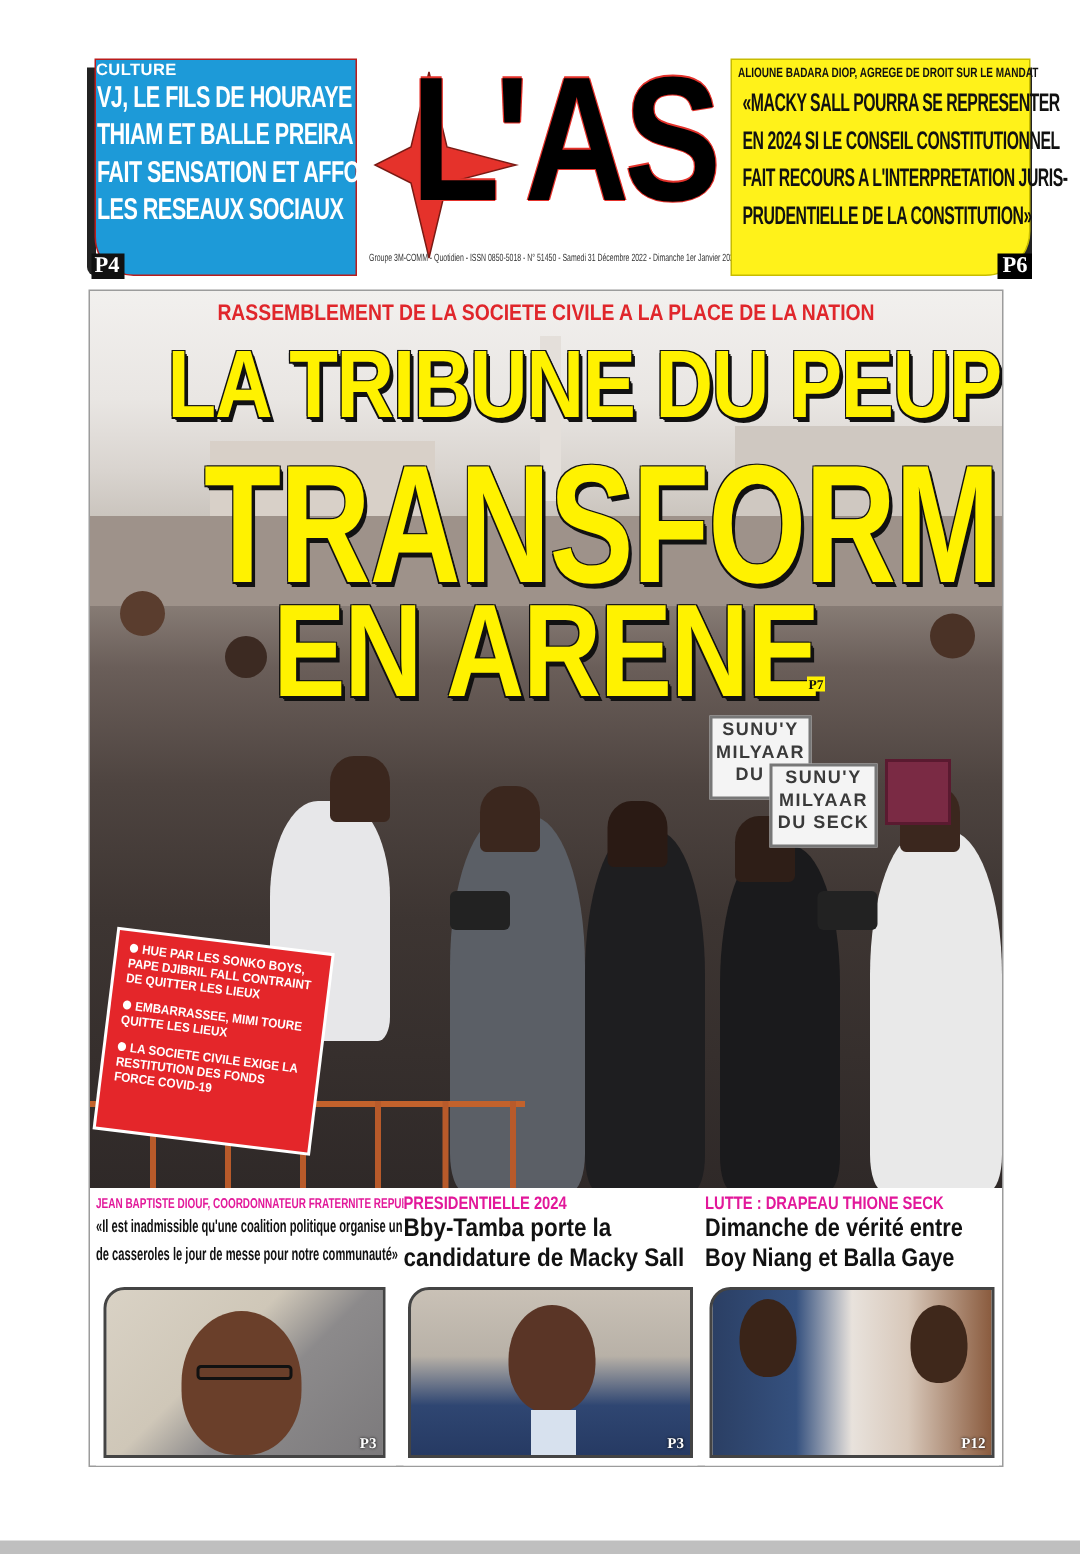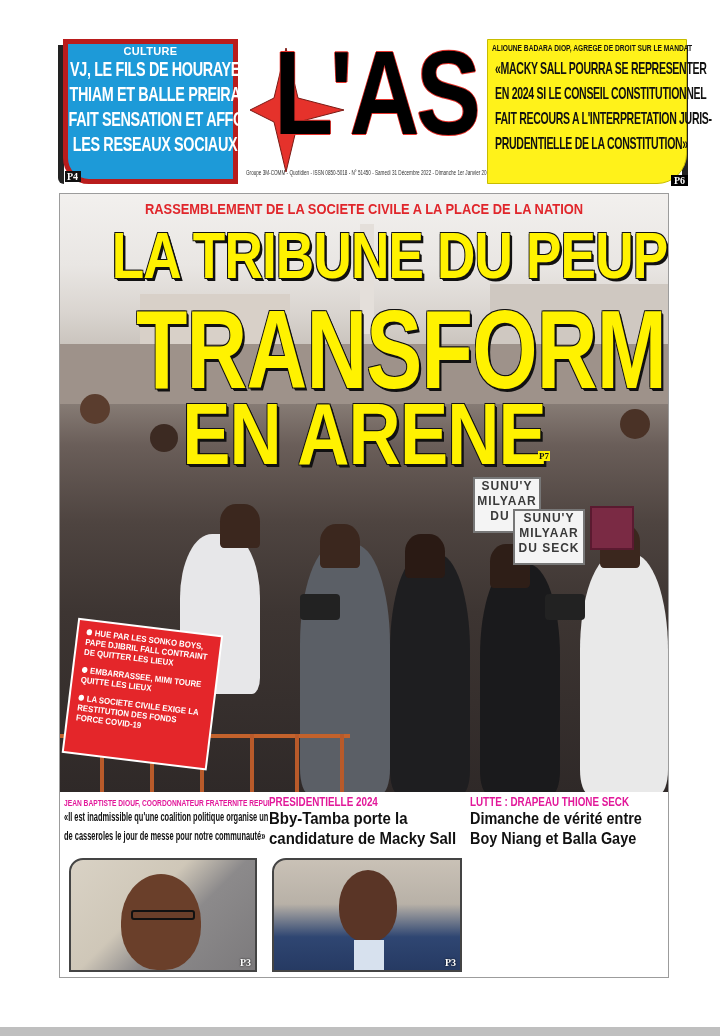--- a/index.html
+++ b/index.html
@@ -5,30 +5,30 @@
   html, body { margin:0; padding:0; }
   body {
     width:720px; height:1036px; background:#ffffff; position:relative; overflow:hidden;
     font-family:"Liberation Sans", sans-serif;
   }
   .bottom-bar { position:absolute; left:0; top:1027px; width:720px; height:9px; background:#bfbfbf; }
 
   
   .teaser-left {
     position:absolute; left:63px; top:39px; width:175px; height:145px;
-    background:#1d9ad8; border-bottom-left-radius:26px; border:5px solid #b91c1c;
-    box-sizing:border-box; text-align:center; color:#fff;
+    background:#1d9ad8; border-bottom-left-radius:26px; border:1px solid #b91c1c;
+    box-sizing:border-box; text-align:left; color:#fff;
   }
   .teaser-left .kicker { font-weight:bold; font-size:11px; margin-top:1px; letter-spacing:0.3px; }
   .teaser-left .title {
     font-family:"Liberation Sans", sans-serif; font-weight:bold; font-size:20px; line-height:25px;
     transform:scaleX(0.72); transform-origin:center top; white-space:nowrap; margin-top:0px;
     width:240px; margin-left:-33px; letter-spacing:-0.5px;
   }
-  .page-tag { position:absolute; font-family:"Liberation Serif", serif; font-weight:bold; font-size:10px; color:#fff; }
+  .page-tag { position:absolute; font-family:"Liberation Serif", serif; font-weight:bold; font-size:15px; color:#fff; }
   .teaser-left .page-tag { left:-3px; bottom:-3px; background:#111; padding:0 3px 0 2px; }
   .left-shade { position:absolute; left:58px; top:45px; width:6px; height:139px; background:#222; border-bottom-left-radius:18px; }
 
   .teaser-right {
     position:absolute; left:487px; top:39px; width:200px; height:145px;
     background:#fff21a; border-bottom-right-radius:30px; border:1px solid #c7bc00;
     box-sizing:border-box; text-align:center; color:#111;
   }
   .right-shade { position:absolute; left:682px; top:45px; width:6px; height:139px; background:#222; border-bottom-right-radius:18px; }
   .teaser-right .kicker {
@@ -236,15 +236,20 @@
   <div class="thumb t1">
     <div class="head" style="left:50px;top:14px;width:80px;height:96px;background:#6a3f2a;"></div>
     <div class="glasses" style="left:60px;top:50px;width:60px;"></div>
     <span class="page-tag">P3</span>
   </div>
   <div class="thumb t2">
     <div class="head" style="left:65px;top:10px;width:58px;height:72px;background:#5a3526;"></div>
     <div style="position:absolute;left:80px;top:80px;width:30px;height:34px;background:#d7e1ee;"></div>
     <span class="page-tag">P3</span>
   </div>
+  <div class="thumb t3">
+    <div class="head" style="left:18px;top:6px;width:38px;height:52px;background:#3a2418;"></div>
+    <div class="head" style="left:132px;top:10px;width:38px;height:52px;background:#3f281b;"></div>
+    <span class="page-tag">P12</span>
+  </div>
 </div>
 
 <div class="bottom-bar"></div>
 
 </body></html>

